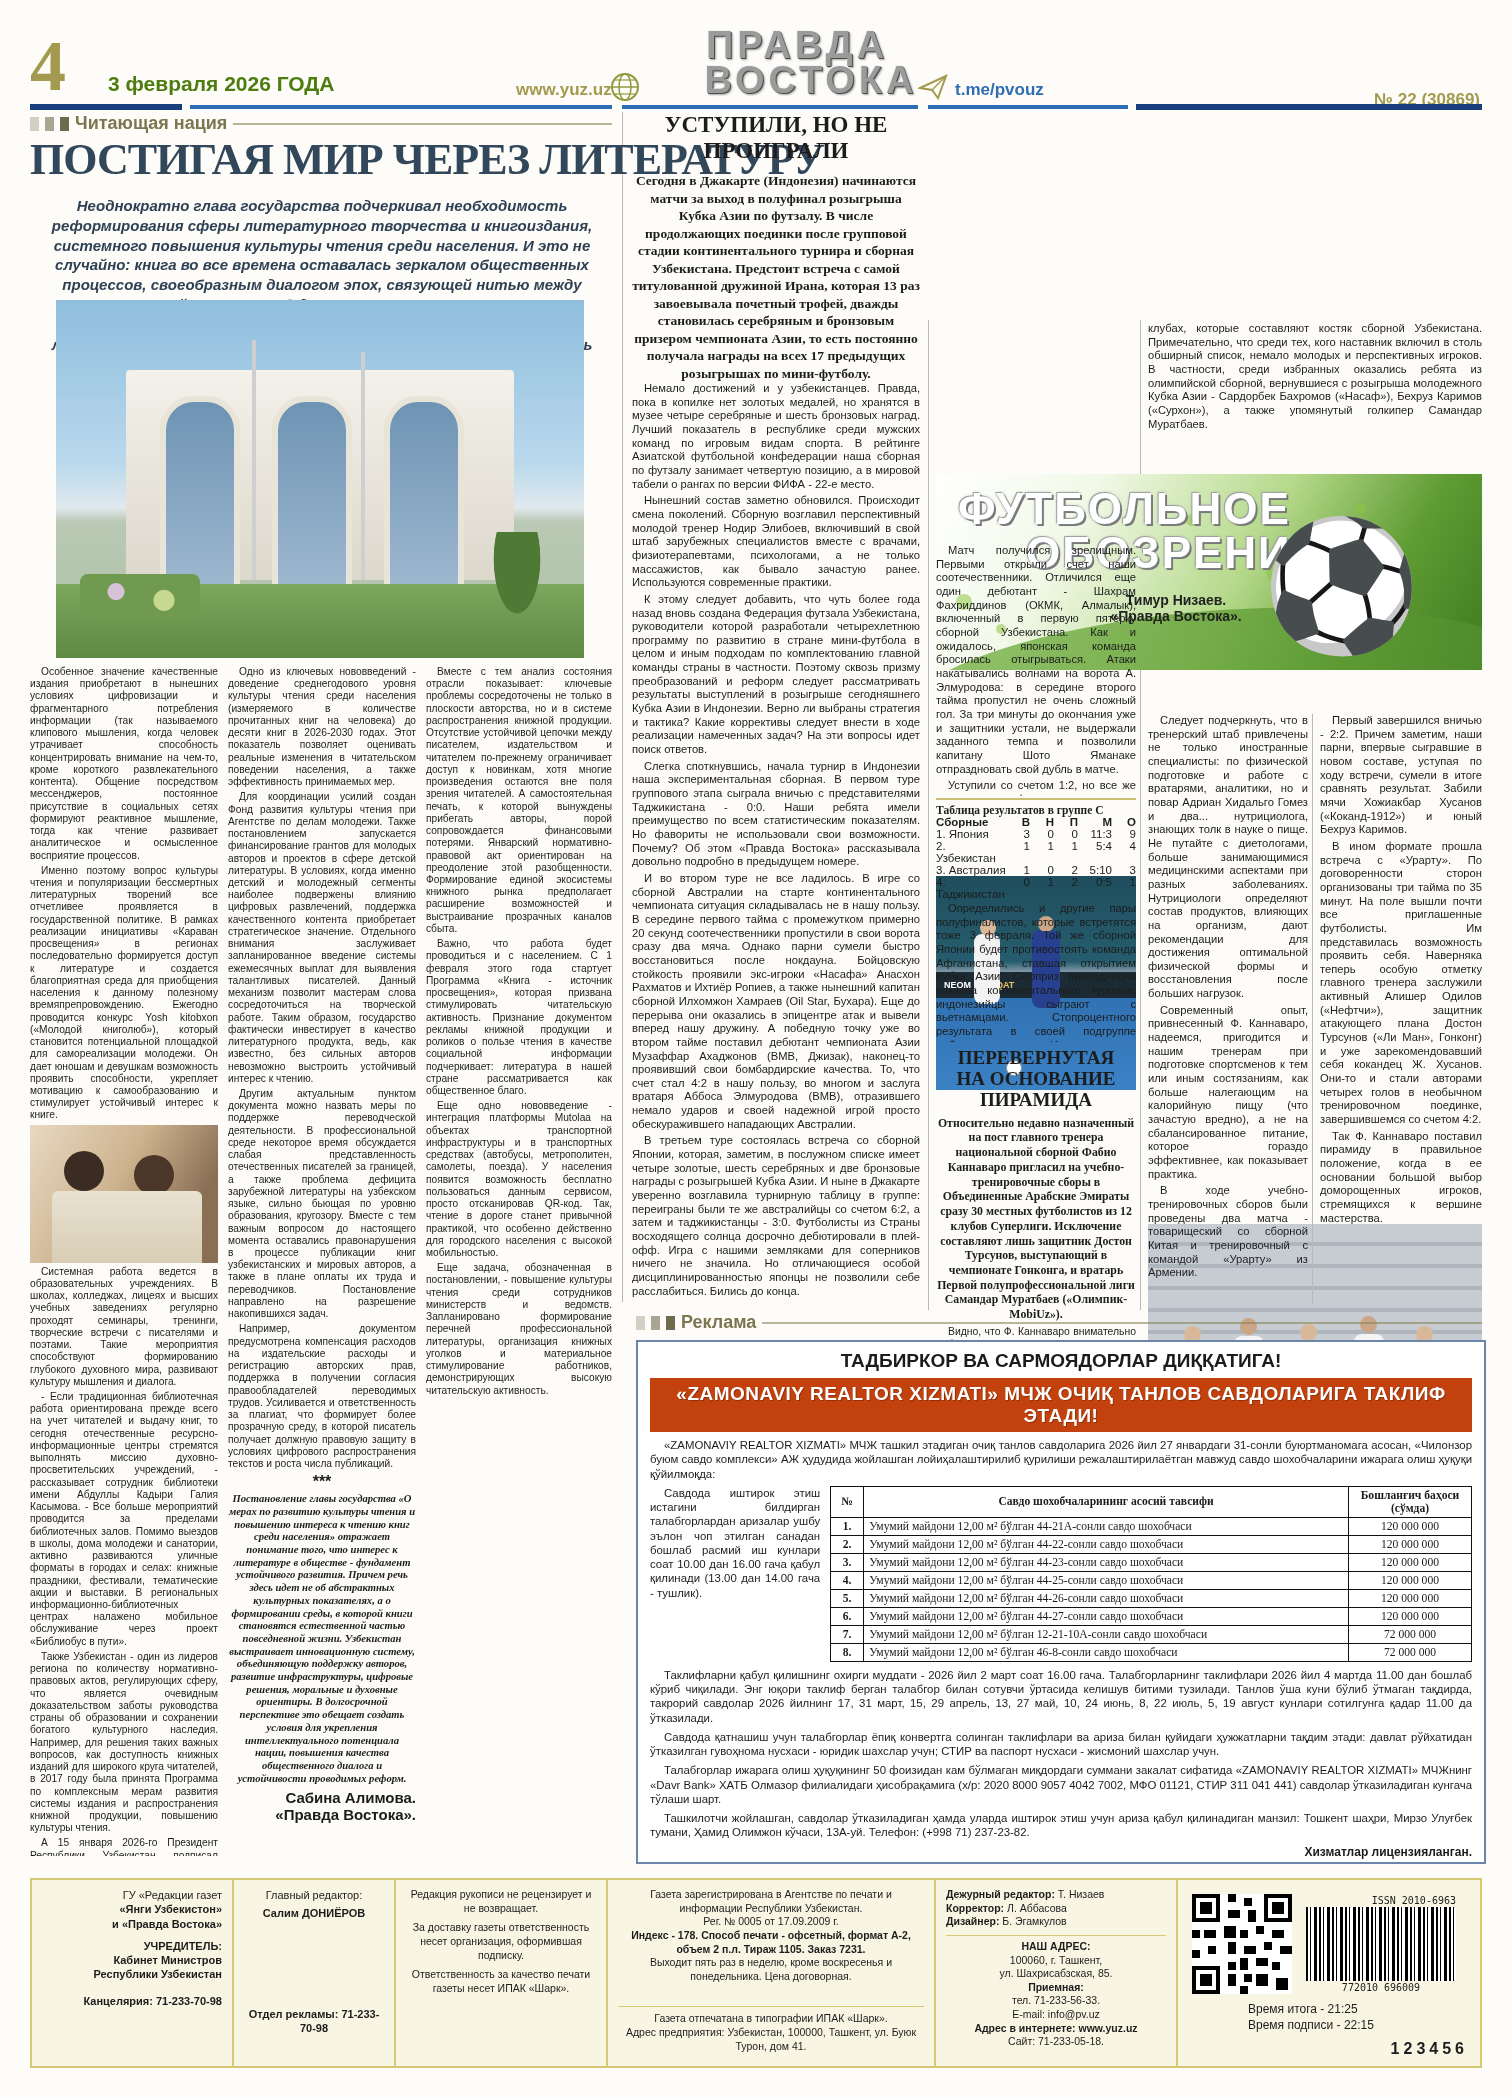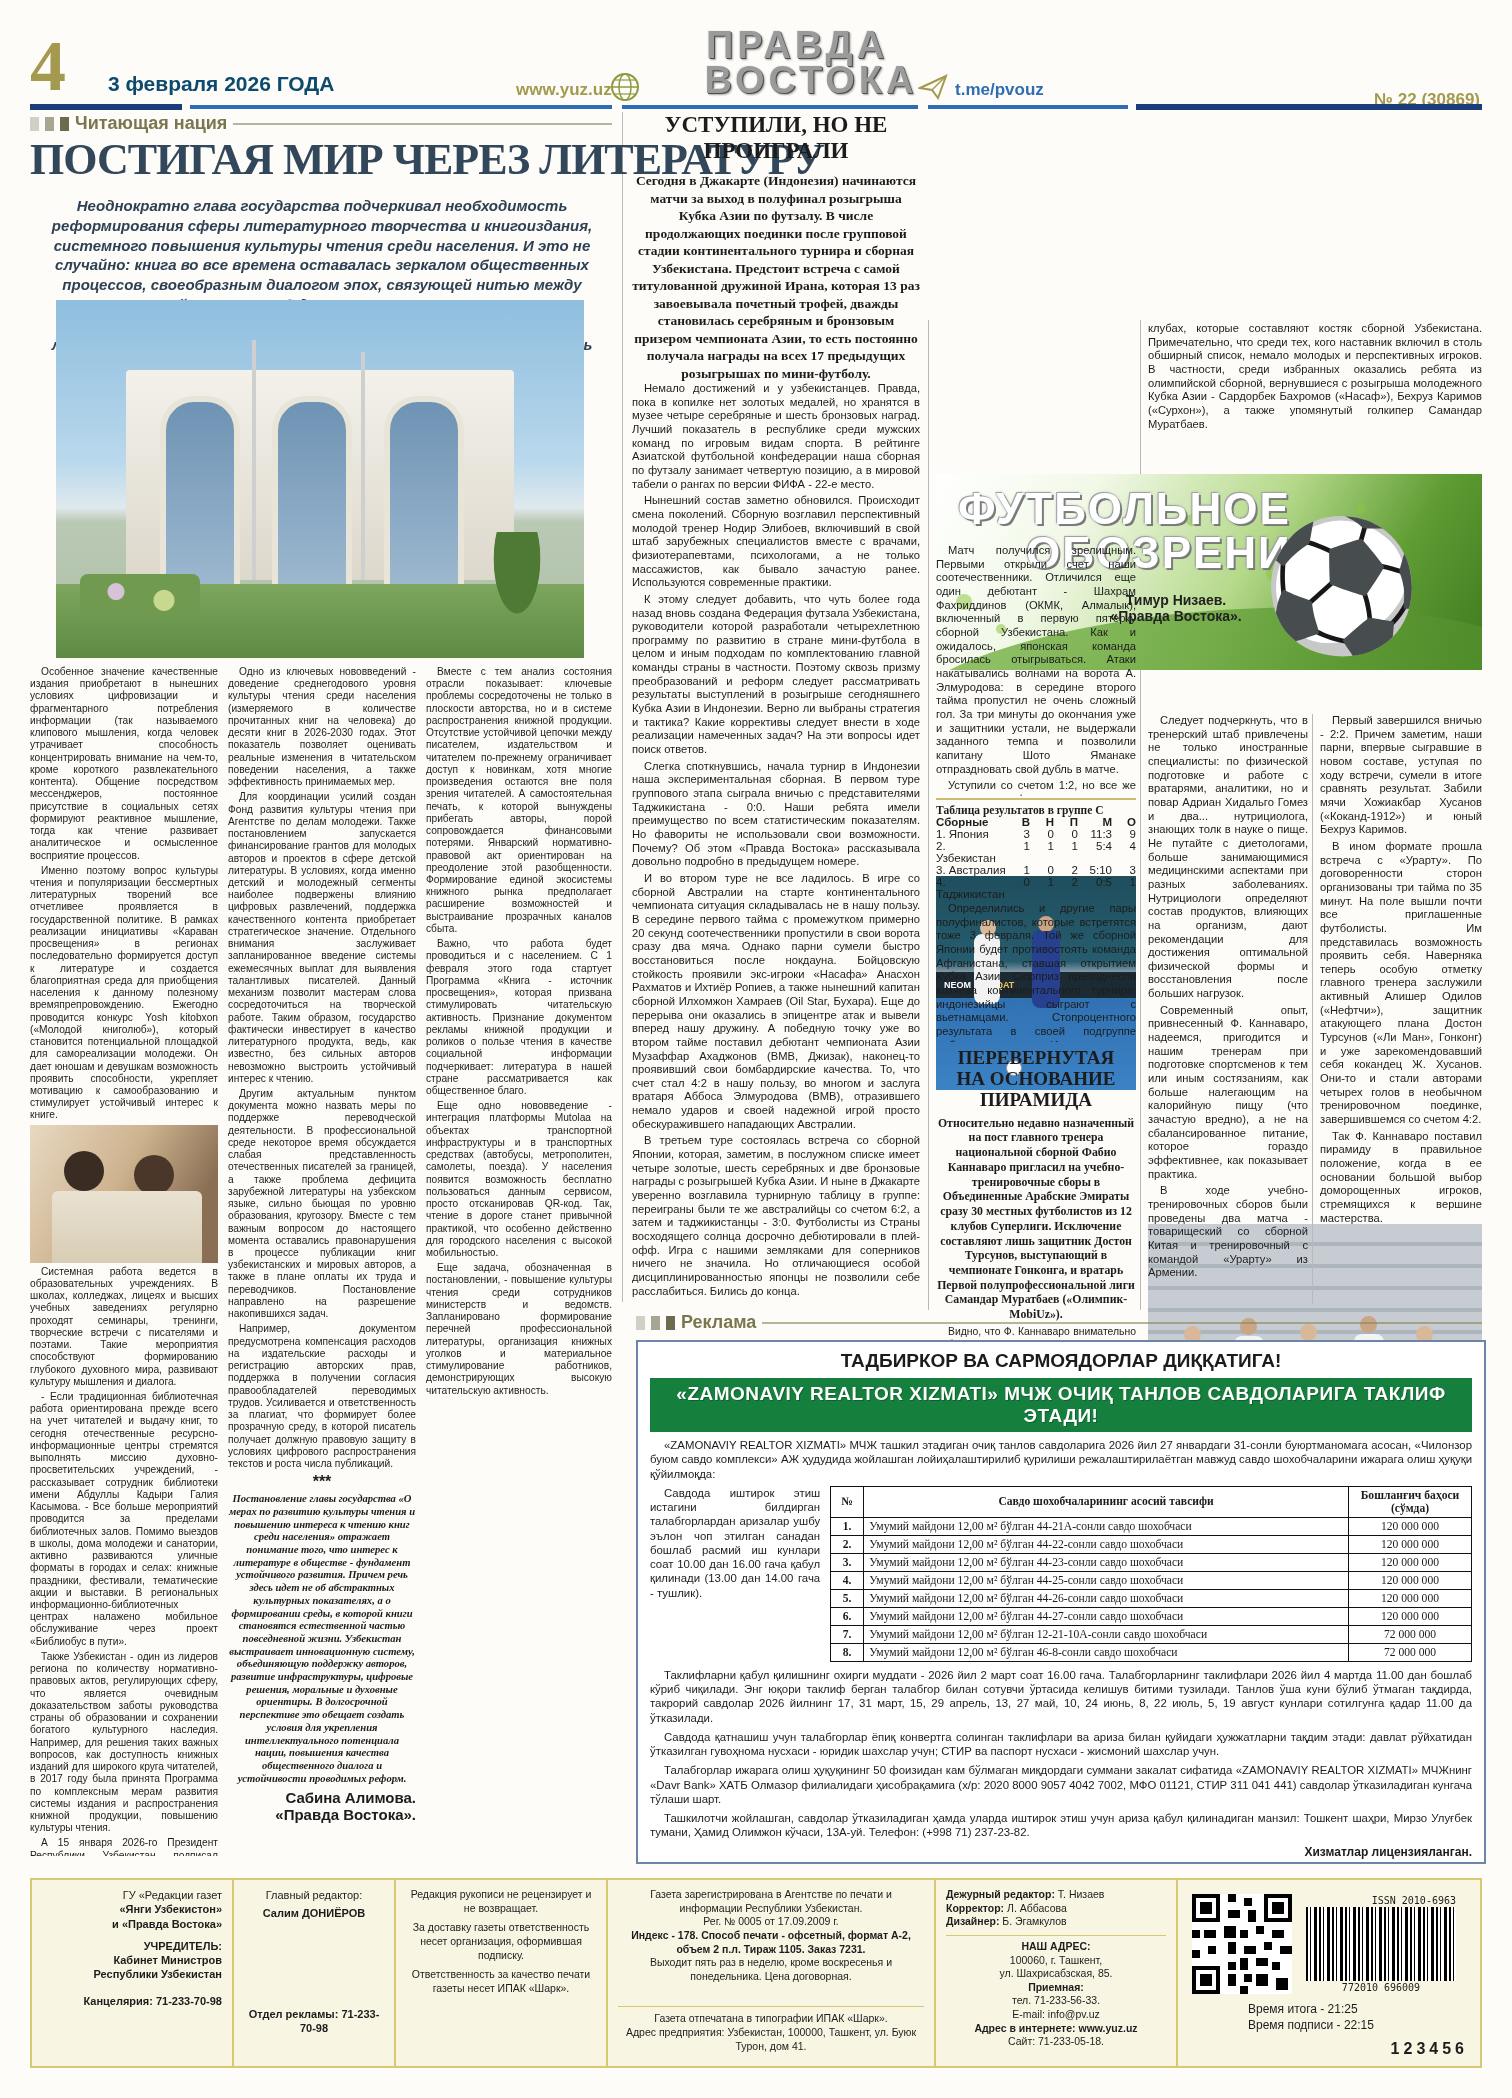--- a/index.html
+++ b/index.html
@@ -1,21 +1,21 @@
 <!DOCTYPE html>
 <html><head>
 <meta charset="utf-8">
 <style>
   html,body{margin:0;padding:0;}
   body{width:1512px;height:2098px;background:#fdfcf8;font-family:"Liberation Sans",sans-serif;color:#1c1c1c;position:relative;}
   #page{position:absolute;inset:0;overflow:hidden;}
   .abs{position:absolute;}
   
   .pagenum{font-family:"Liberation Serif",serif;font-weight:bold;font-size:72px;line-height:1;color:#a39a4f;}
-  .hdate{font-size:21px;font-weight:bold;color:#0c4a6e;}
+  .hdate{font-size:21px;font-weight:bold;color:#4d7c0f;}
   .hsite{font-size:17px;font-weight:bold;color:#a39a4f;}
   .logo-line{font-weight:900;font-size:38px;letter-spacing:4px;line-height:.92;color:#9b9b9b;
     text-shadow:1px 1px 0 #4d4d4d,-1px -1px 0 #f2f2f2,2px 2px 2px rgba(0,0,0,.35);font-family:"Liberation Sans",sans-serif;}
   .tg{font-size:17px;font-weight:bold;color:#2e6db4;}
   .issue{font-size:17px;font-weight:bold;color:#a39a4f;margin-top:20px;}
   .rule{position:absolute;background:#2e6db4;height:4px;}
   .rule.dark{background:#1a3e7c;height:6px;}
   
   .kicker{display:flex;align-items:center;gap:6px;}
   .kicker .sq{width:9px;height:14px;display:inline-block;}
@@ -49,21 +49,21 @@
   .banner{background:linear-gradient(120deg,#ffffff 0%,#f2f9e8 25%,#b5d98a 55%,#5f9c33 78%,#3f7a1f 100%);position:relative;overflow:hidden;}
   .banner .swoosh{position:absolute;left:-40px;bottom:-30px;width:120%;height:90px;background:linear-gradient(90deg,#7ab648,#4e8c2a);border-radius:50% 50% 0 0/100% 100% 0 0;transform:rotate(-4deg);opacity:.8;}
   .btext{font-weight:900;font-size:44px;letter-spacing:2px;color:#fff;line-height:.95;
     text-shadow:0 0 3px #8a8f94, 2px 2px 0 #777, -1px -1px 0 #aaa;}
   .byline{font-family:Liberation Sans, sans-serif;font-weight:bold;font-size:14px;color:#222;text-align:center;}
   .ball{font-size:128px;line-height:1;color:#111;}
   .dot{position:absolute;border-radius:50%;background:#8cc63f;opacity:.55;}
   
   .adbox{border:2px solid #6b86a8;background:#fff;padding:8px 12px;}
   .adh1{font-weight:bold;font-size:19px;text-align:center;}
-  .adh2{background:#15803d;color:#fff;font-weight:900;font-size:19px;text-align:center;padding:5px 0;margin:6px 0;letter-spacing:.5px;
+  .adh2{background:#c2410c;color:#fff;font-weight:900;font-size:19px;text-align:center;padding:5px 0;margin:6px 0;letter-spacing:.5px;
     text-shadow:1px 1px 0 rgba(0,0,0,.25);}
   .adp{font-size:11.4px;line-height:1.25;text-align:justify;margin:0 0 5px;text-indent:14px;}
   .adtable{border-collapse:collapse;font-size:11.6px;width:100%;font-family:"Liberation Serif",serif;}
   .adtable th,.adtable td{border:1.5px solid #111;padding:2px 5px;}
   .adtable th{font-weight:bold;text-align:center;}
   .adtable td.pr{text-align:center;width:112px;}
   .adtable td.no{text-align:center;width:22px;font-weight:bold;}
   .adlic{font-weight:bold;font-size:12px;text-align:right;}
   
   .footer{background:#f8f5e3;border:2px solid #d6c973;display:flex;}

